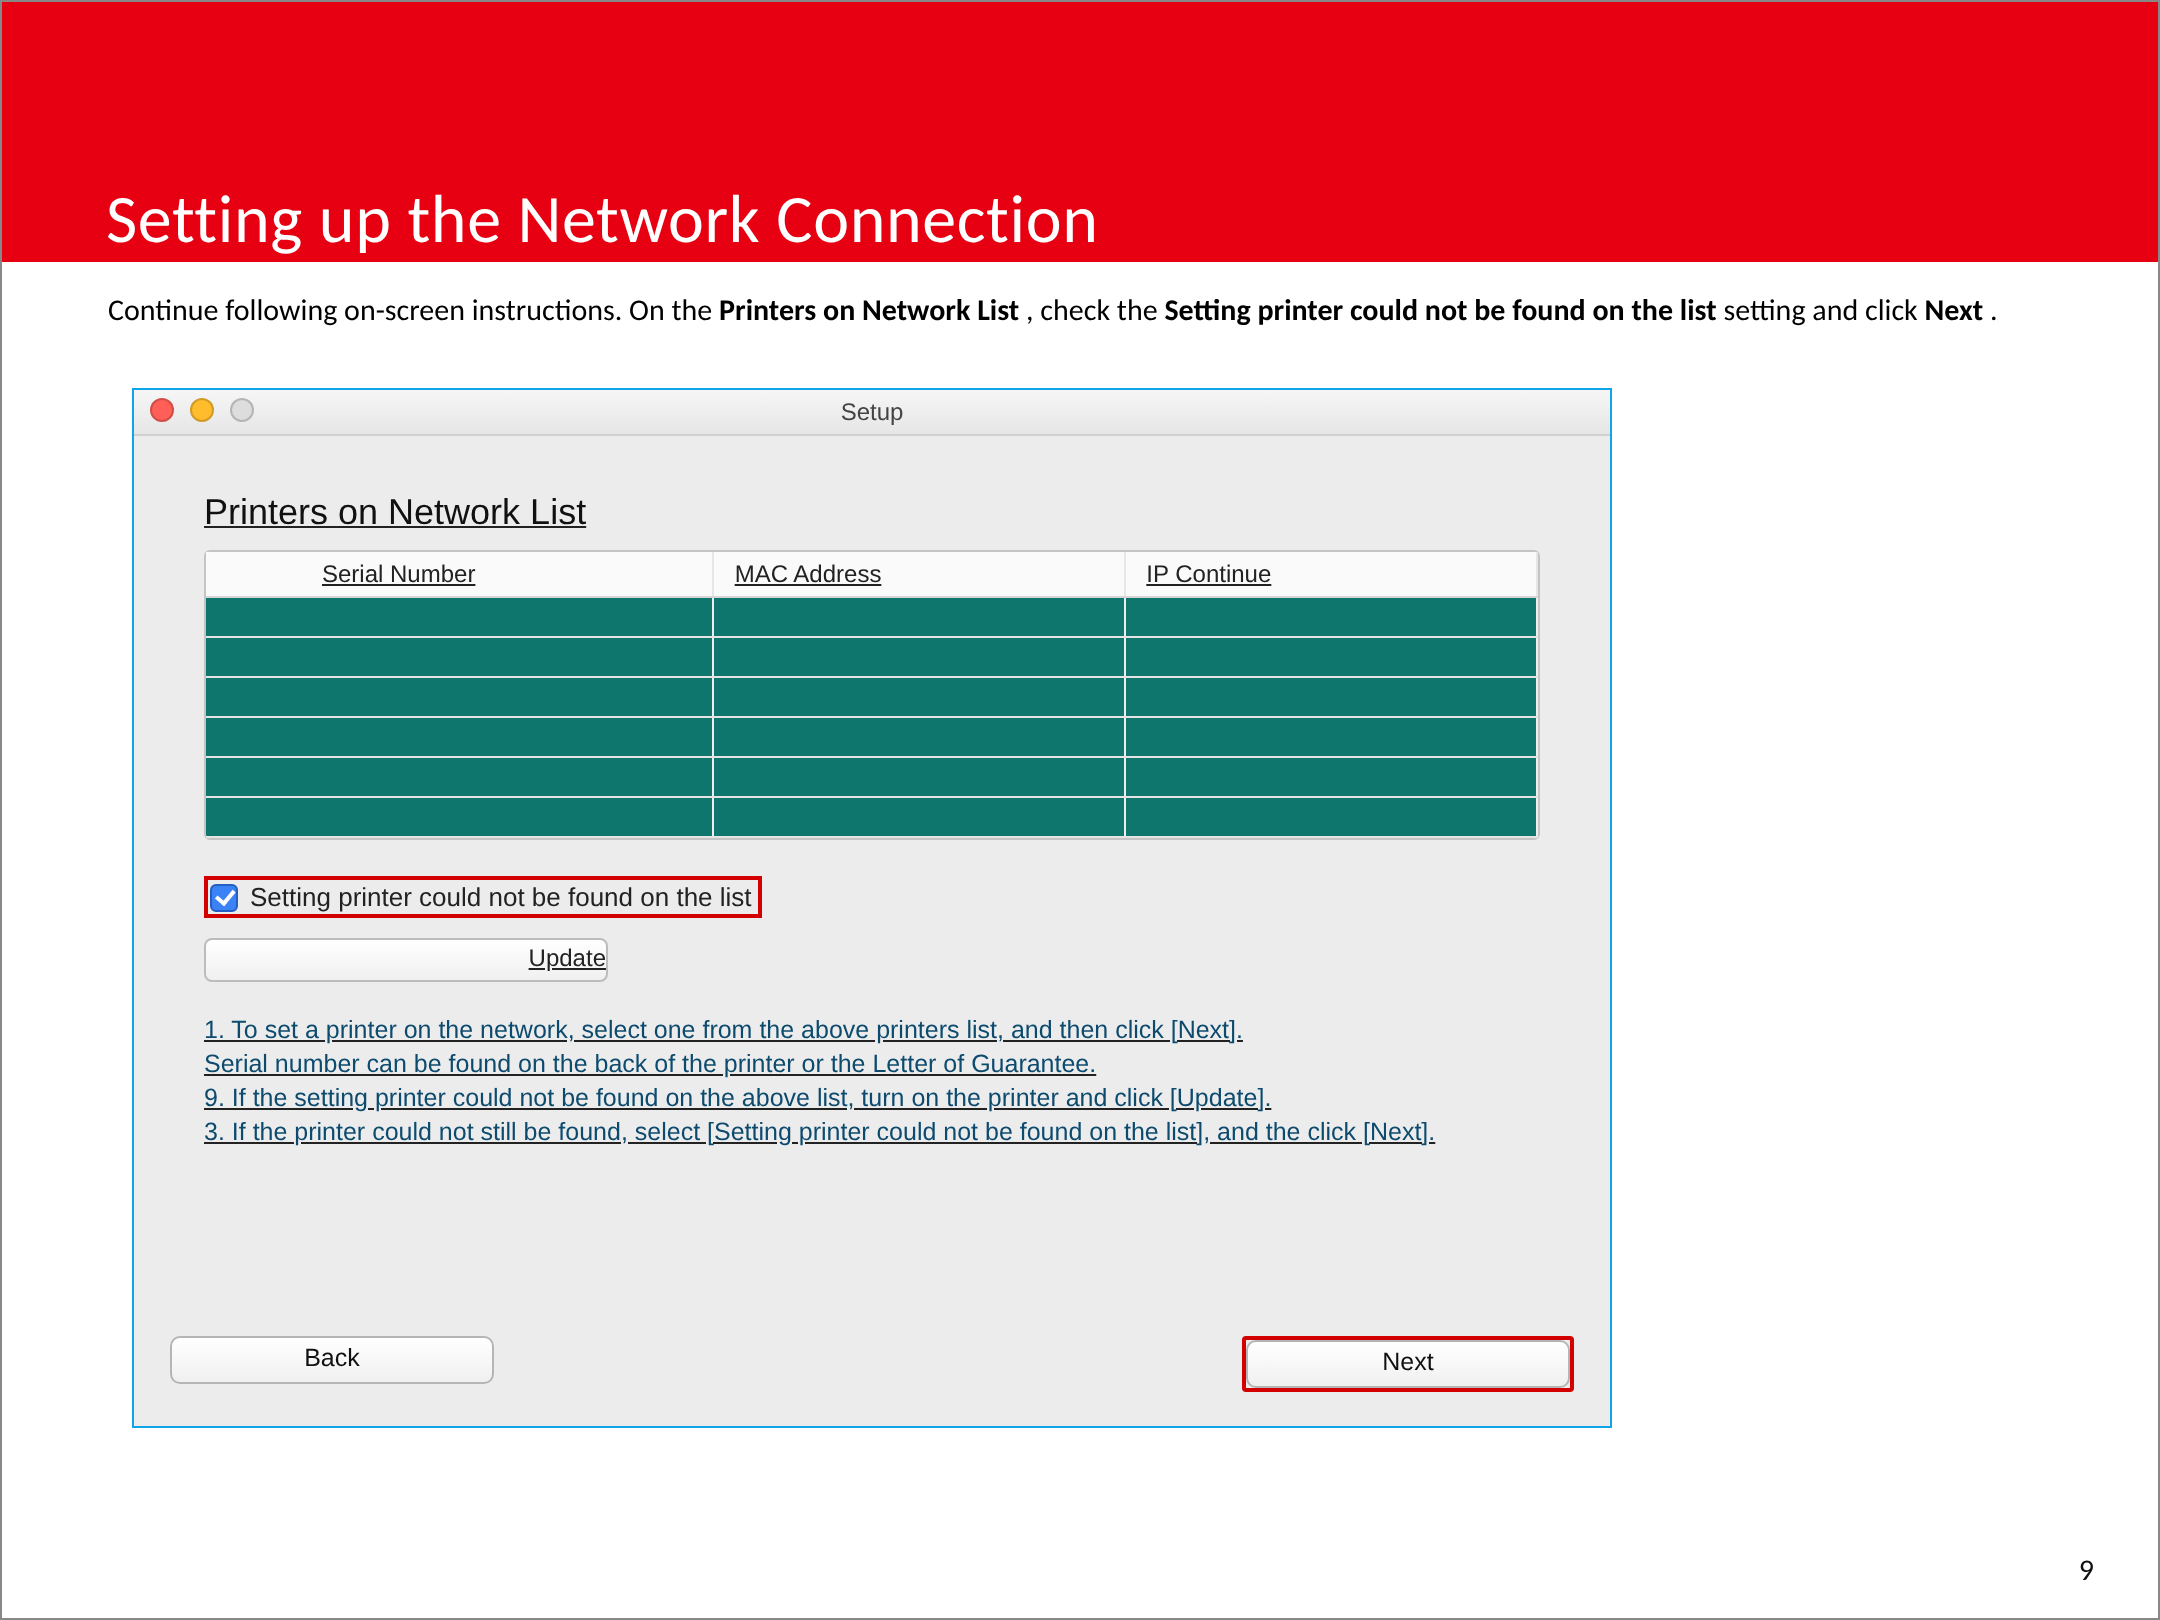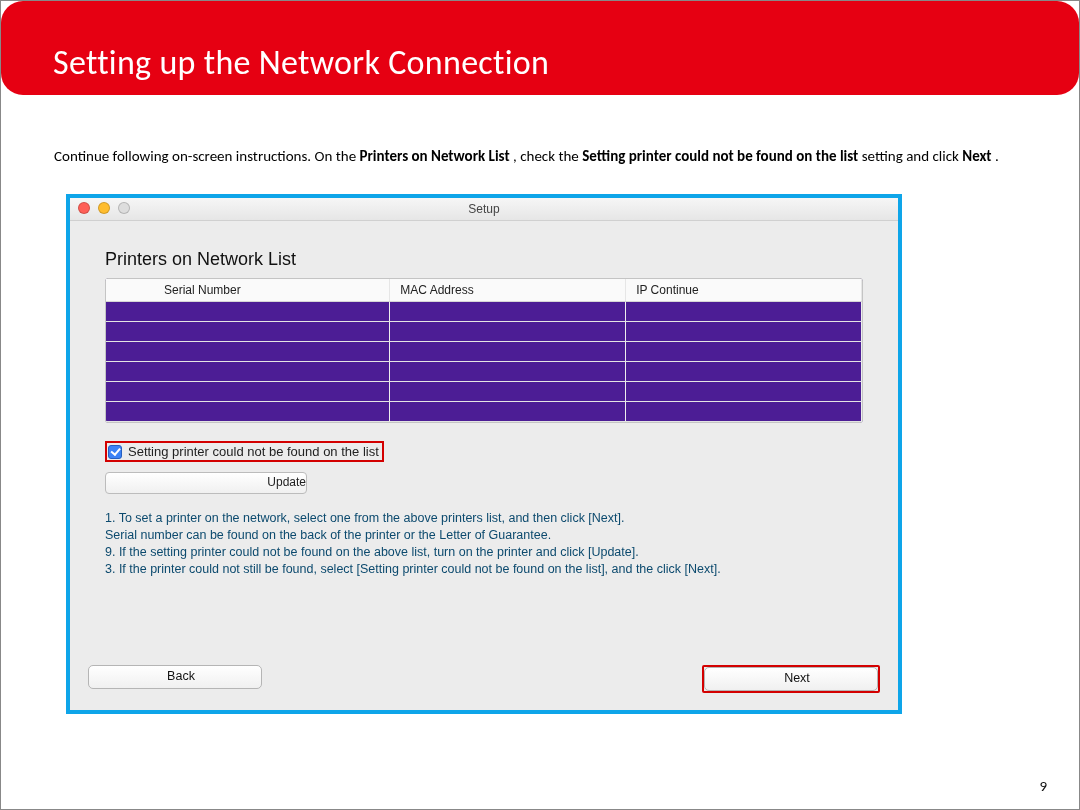--- a/index.html
+++ b/index.html
@@ -16,26 +16,25 @@
   .slide {
     width: 1080px;
     height: 810px;
     position: relative;
     box-sizing: border-box;
     border: 1px solid #888;
   }
   .title-band {
     position: absolute;
     left: 0; right: 0; top: 0;
-    height: 94px;
+    height: 130px;
     background: #e60012; 
     display: flex;
-    align-items: center;
-    box-sizing: border-box;
-    border-radius: 22px;
+    align-items: flex-end;
+    box-sizing: border-box;
   }
   .title-text {
     font-size: 34px;
     color: #fff;
     font-weight: 400;
     letter-spacing: 0.3px;
     margin: 28px 0 0 52px;
   }
   .body {
     position: absolute;
@@ -47,27 +46,28 @@
     font-size: 15px;
     line-height: 1.3;
   }
   .intro b { font-weight: 700; }
 
   
   .mac-window {
     position: absolute;
     left: 65px;
     top: 193px;
-    width: 836px;
+    width: 740px;
     height: 520px;
     background: #ececec;
-    border: 4px solid #0ea5e9;
+    border: 1px solid #0ea5e9;
     box-sizing: border-box;
     font-family: "Helvetica Neue", Arial, sans-serif;
     color: #222;
+    text-decoration: underline;
   }
   .mac-titlebar {
     height: 22px;
     position: relative;
     border-bottom: 1px solid #d0d0d0;
     background: linear-gradient(#f6f6f6,#e6e6e6);
   }
   .traffic-lights {
     position: absolute;
     left: 8px; top: 4px;
@@ -93,21 +93,21 @@
     height: calc(100% - 22px);
   }
   .pn-heading {
     font-size: 18px;
     font-weight: 400;
     color: #111;
     margin: 6px 0 8px 0;
     font-family: "Helvetica Neue", Arial, sans-serif;
   }
   .table-wrap {
-    background: #4c1d95;
+    background: #0f766e;
     border: 1px solid #c4c4c4;
     border-radius: 3px;
   }
   table.printers {
     width: 100%;
     border-collapse: collapse;
     table-layout: fixed;
     font-size: 12px;
   }
   table.printers th {
@@ -185,21 +185,20 @@
     width: 160px;
     height: 22px;
     background: linear-gradient(#ffffff,#f0f0f0);
     border: 1px solid #b5b5b5;
     border-radius: 5px;
     font-size: 12.5px;
     text-align: center;
     line-height: 20px;
     color: #111;
     cursor: pointer;
-    padding-left: 12px;
   }
   .highlight-red {
     border: 2px solid #d30000;
     padding: 0;
     display: inline-block;
     border-radius: 2px;
   }
   .highlight-red .mac-btn { margin: 0; }
   .page-number {
     position: absolute;

